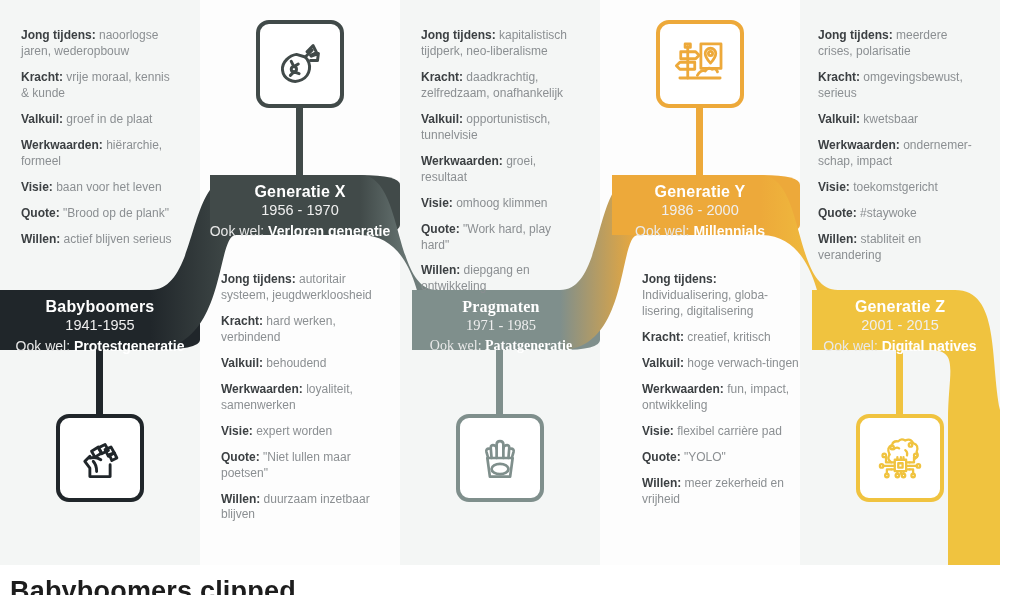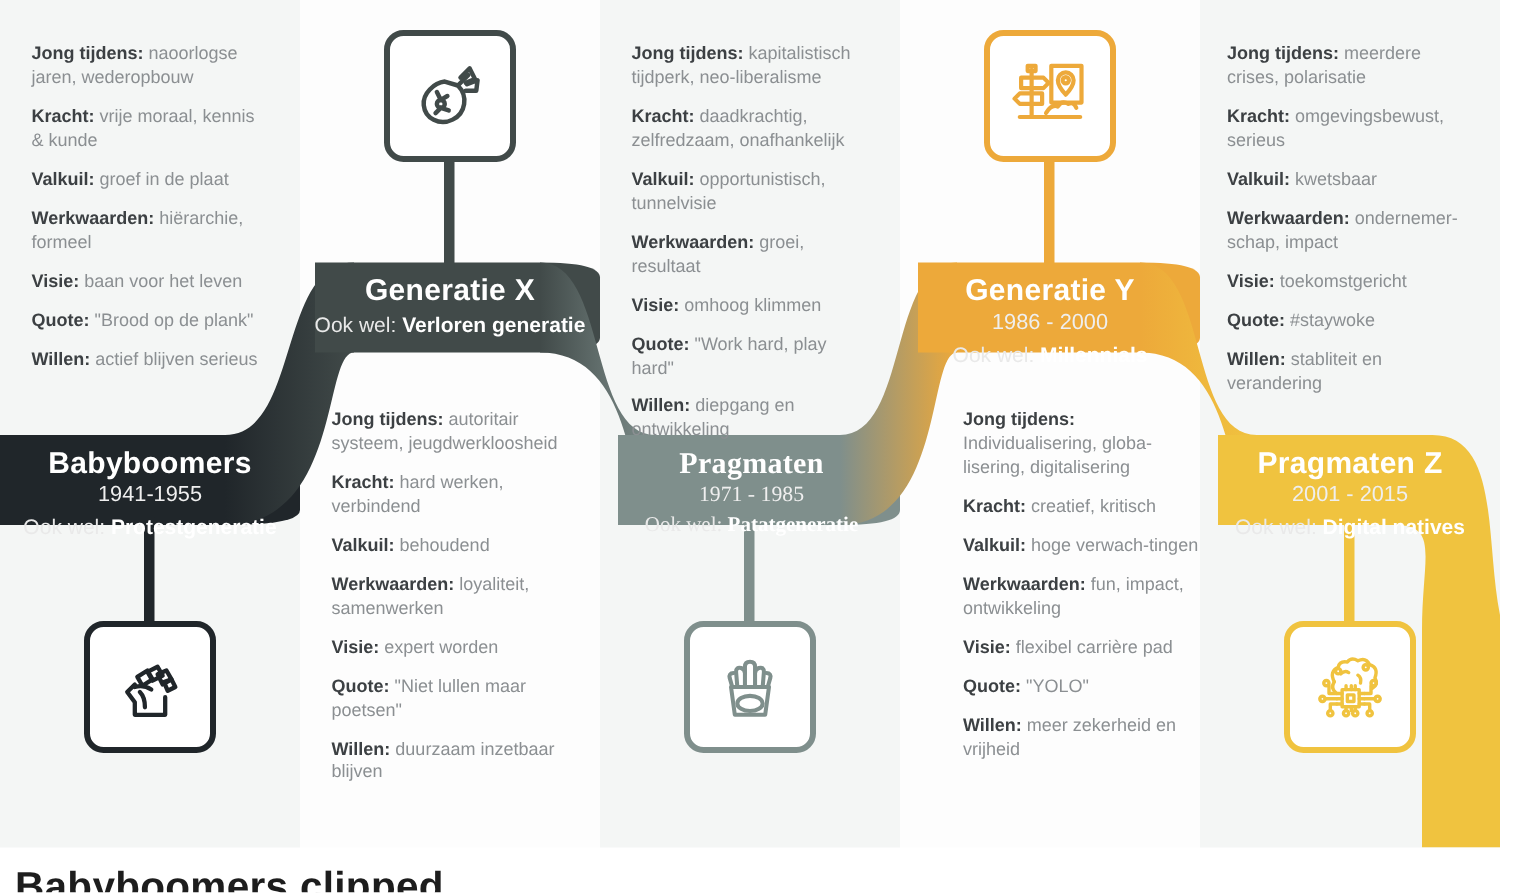--- a/index.html
+++ b/index.html
@@ -37,21 +37,21 @@
   
   .band-label {
     position: absolute;
     width: 196px;
     text-align: center;
     color: #ffffff;
     z-index: 5;
     pointer-events: none;
   }
   .band-title {
-    font-size: 20px;
+    font-size: 16px;
     font-weight: bold;
     letter-spacing: .2px;
     line-height: 1.15;
   }
   .band-years {
     font-size: 14.5px;
     line-height: 1.35;
     color: #efefef;
     font-weight: 400;
   }
@@ -177,37 +177,38 @@
   </svg>
 
   <div class="band-label" style="left:2px; top:298px;">
     <div class="band-title">Babyboomers</div>
     <div class="band-years">1941-1955</div>
     <div class="band-alias"><span>Ook wel:</span> <b>Protestgeneratie</b></div>
   </div>
 
   <div class="band-label" style="left:202px; top:183px;">
     <div class="band-title">Generatie X</div>
+    <div class="band-years">1956 - 1970</div>
     <div class="band-alias"><span>Ook wel:</span> <b>Verloren generatie</b></div>
   </div>
 
   <div class="band-label" style="left:403px; top:298px;font-family:Liberation Serif, serif;">
     <div class="band-title">Pragmaten</div>
     <div class="band-years">1971 - 1985</div>
     <div class="band-alias"><span>Ook wel:</span> <b>Patatgeneratie</b></div>
   </div>
 
   <div class="band-label" style="left:602px; top:183px;">
     <div class="band-title">Generatie Y</div>
     <div class="band-years">1986 - 2000</div>
     <div class="band-alias"><span>Ook wel:</span> <b>Millennials</b></div>
   </div>
 
   <div class="band-label" style="left:802px; top:298px;">
-    <div class="band-title">Pragmaten Z</div>
+    <div class="band-title">Generatie Z</div>
     <div class="band-years">2001 - 2015</div>
     <div class="band-alias"><span>Ook wel:</span> <b>Digital natives</b></div>
   </div>
 
   <div class="detail" id="d0" style="left:21px; top:28px;">
       <div class="row"><b>Jong tijdens:</b><span> naoorlogse jaren, wederopbouw</span></div>
       <div class="row"><b>Kracht:</b><span> vrije moraal, kennis &amp; kunde</span></div>
       <div class="row"><b>Valkuil:</b><span> groef in de plaat</span></div>
       <div class="row"><b>Werkwaarden:</b><span> hiërarchie, formeel</span></div>
       <div class="row"><b>Visie:</b><span> baan voor het leven</span></div>

